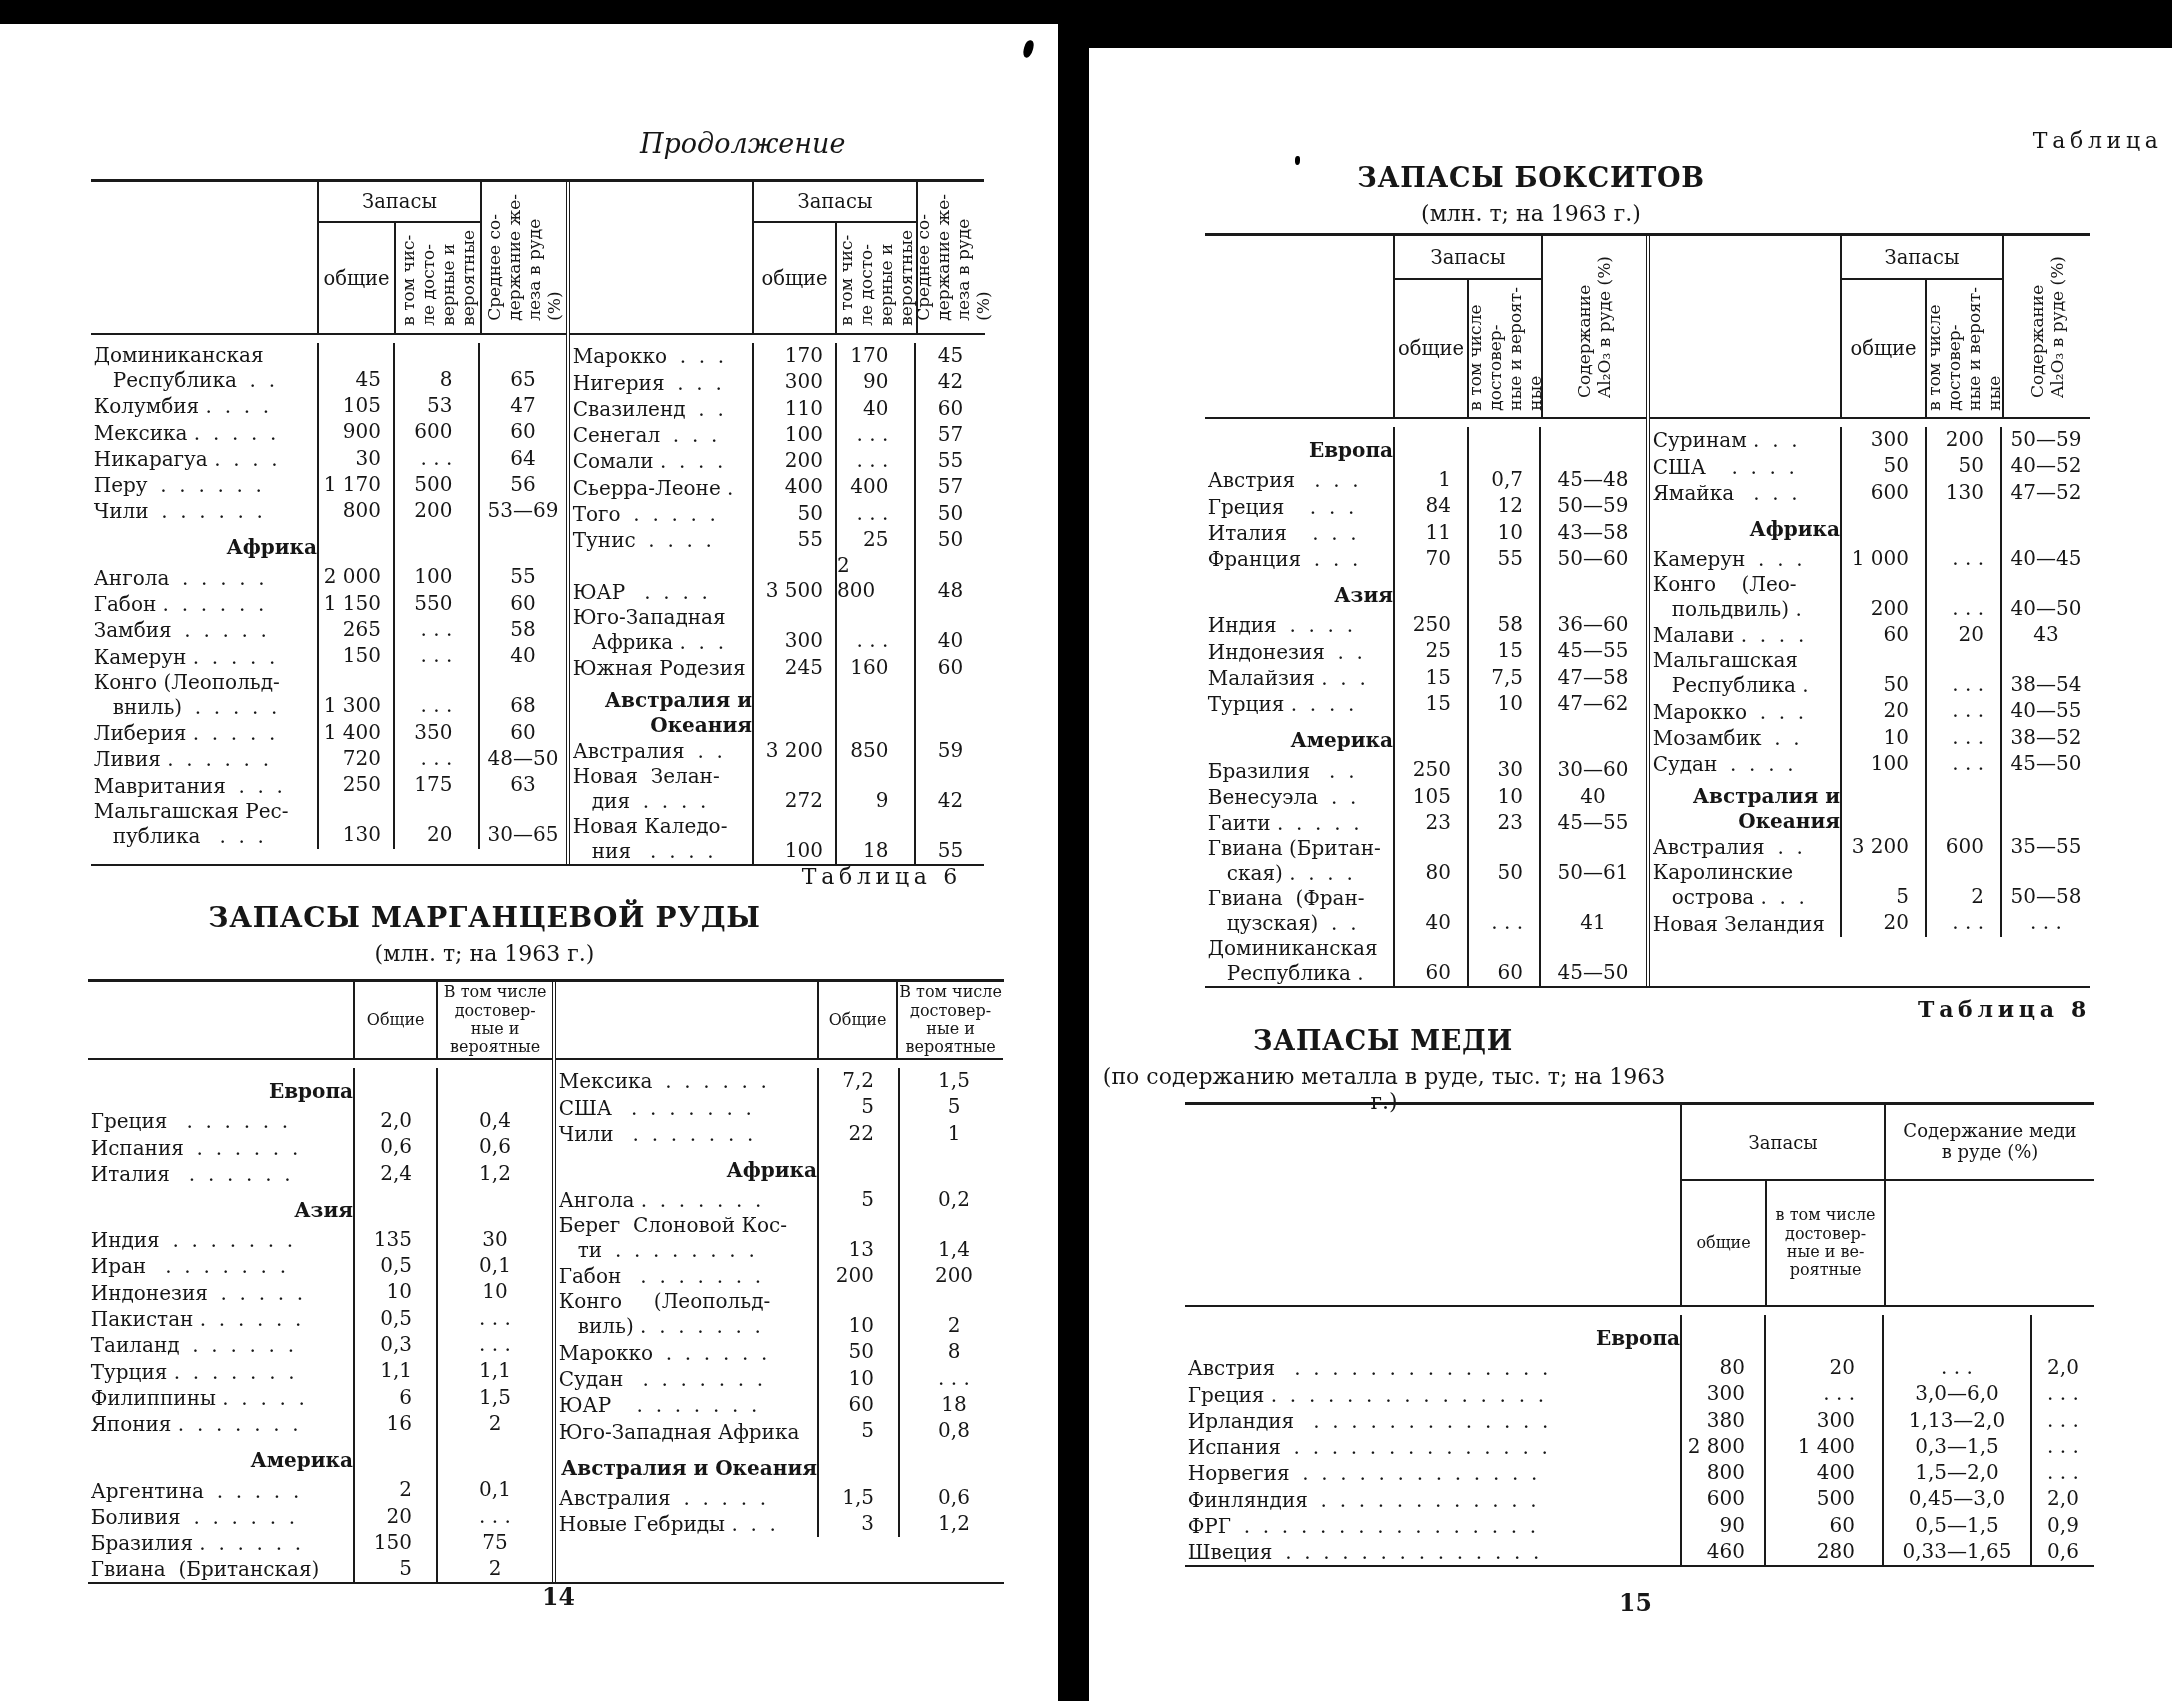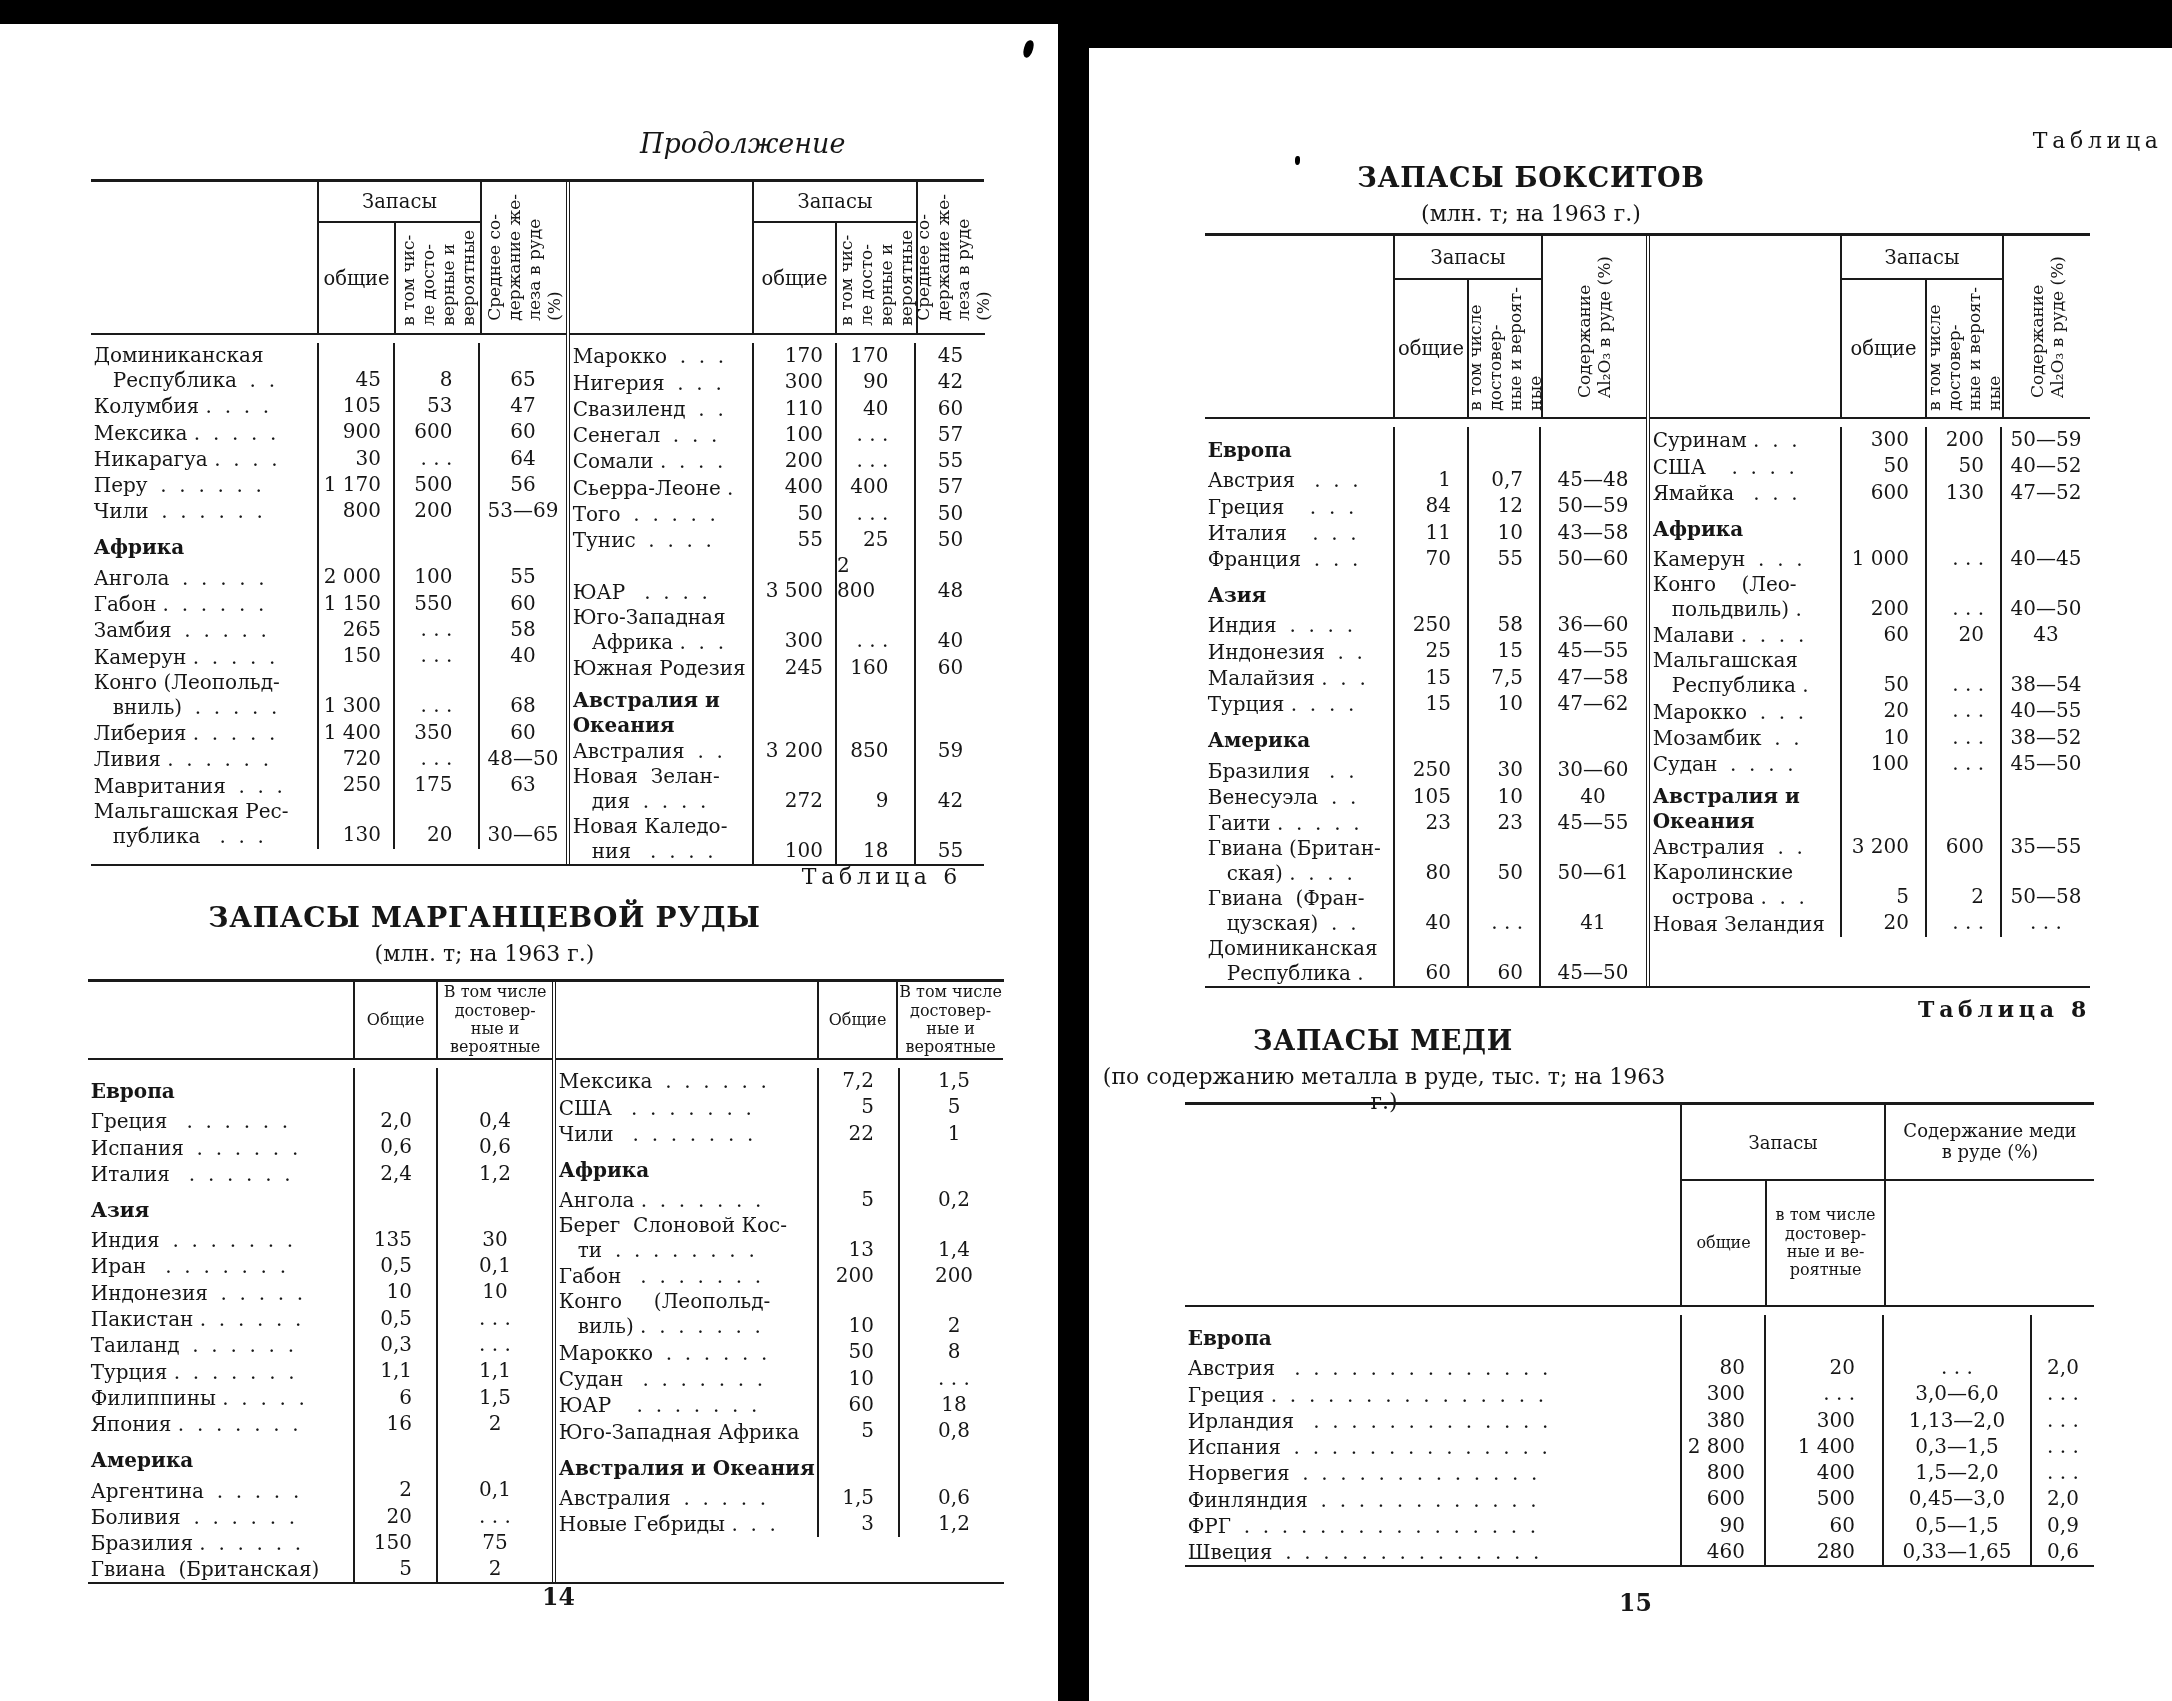--- a/index.html
+++ b/index.html
@@ -30,21 +30,21 @@
   .vt{border-left:2px solid #1a1a1a;display:flex;align-items:center;justify-content:center;}
   .rotcell{border-left:2px solid #1a1a1a;display:flex;align-items:center;justify-content:center;}
   .rot{writing-mode:vertical-rl;transform:rotate(180deg);white-space:pre-line;font-size:17px;line-height:1.18;text-align:left;}
   .small{font-size:16px;line-height:1.15;text-align:center;white-space:pre-line;}
   
   .tbody{display:block;padding-top:8px;}
   .row{display:flex;align-items:flex-end;min-height:25px;line-height:25px;font-size:20px;}
   .row .name{padding-left:2.7px;white-space:pre-wrap;}
   .row .num{border-left:2px solid #1a1a1a;align-self:stretch;display:flex;align-items:flex-end;}
   .row.section{min-height:40px;align-items:center;}
-  .sec{display:block;width:100%;text-align:left;font-weight:700;white-space:pre-line;line-height:25px;padding-top:6.7px;}
+  .sec{display:block;width:100%;text-align:right;font-weight:700;white-space:pre-line;line-height:25px;padding-top:6.7px;}
   
   .ta .lh{width:475px}.ta .rh{width:419px}
   .ta .lh .c0{width:226px}.ta .lh .c1{width:76px}.ta .lh .c2{width:85px}.ta .lh .c3{width:88px}
   .ta .rh .c0{width:182px}.ta .rh .c1{width:83px}.ta .rh .c2{width:79px}.ta .rh .c3{width:71px}
   .ta .thead{height:153px}
   .ta .lh .zg{width:161px}.ta .rh .zg{width:162px}
   .ta .zt{height:39px}
   .ta .c1.num{justify-content:flex-end;padding-right:12px;}
   .ta .c2.num{justify-content:flex-end;padding-right:25.6px;}
   .ta .c3.num{justify-content:center;}

